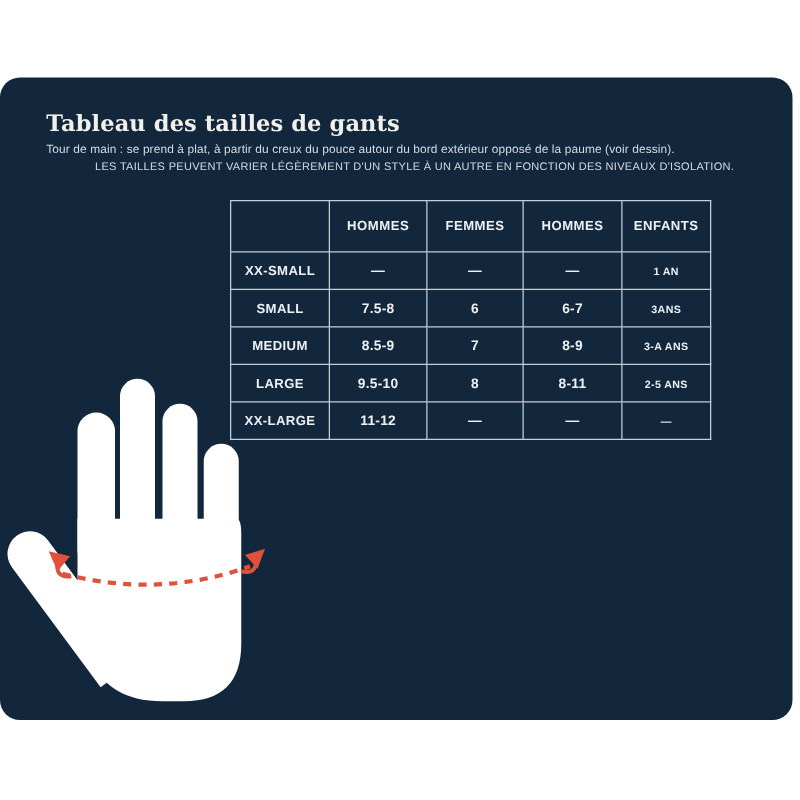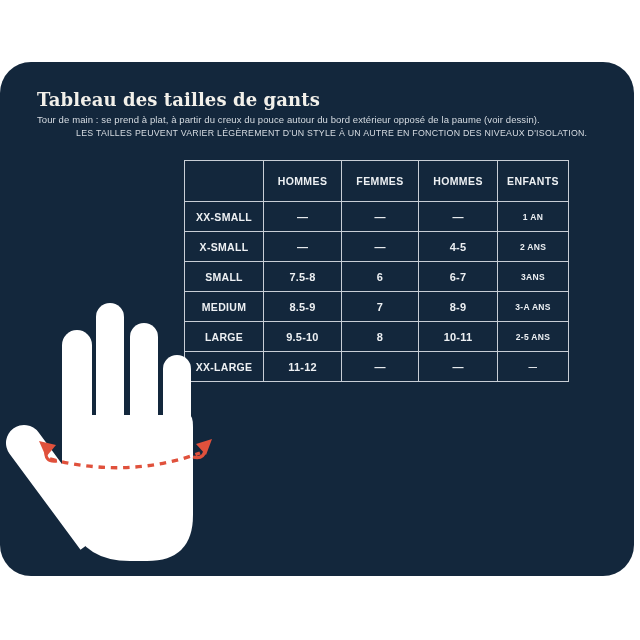--- a/index.html
+++ b/index.html
@@ -1,19 +1,19 @@
 <!DOCTYPE html>
 <html><head>
 <meta charset="utf-8">
 <style>
   html,body{margin:0;padding:0;background:#FFFFFF;}
   .page{position:relative;width:640px;height:640px;background:#FFFFFF;overflow:hidden;
         font-family:"Liberation Sans",sans-serif;}
   .card{position:absolute;left:0;top:62px;width:634px;height:514px;
-        background:#13273C;border-radius:31px;overflow:hidden;}
+        background:#13273C;border-radius:16px;overflow:hidden;}
   .title{position:absolute;left:37px;top:27px;margin:0;
          font-family:"DejaVu Serif",serif;font-weight:700;font-size:18px;
          color:#F2F0EA;letter-spacing:0.1px;}
   .sub1{position:absolute;left:37px;top:52px;margin:0;
         font-size:9.5px;color:#D6DCE2;letter-spacing:0.1px;}
   .sub2{position:absolute;left:37px;top:65.5px;margin:0;
         font-size:8.8px;color:#D6DCE2;letter-spacing:0.25px;padding-left:39px;}
   table.size-table{position:absolute;left:184px;top:98px;border-collapse:collapse;
         table-layout:fixed;}
   .size-table th,.size-table td{border:1px solid #C8CED6;text-align:center;
@@ -55,45 +55,38 @@
       </thead>
       <tbody>
         <tr>
           <td class="lbl">XX-SMALL</td>
           <td class="val">—</td>
           <td class="val">—</td>
           <td class="val">—</td>
           <td class="kid">1 AN</td>
         </tr>
         <tr>
-          <td class="lbl">X-SMALL</td>
-          <td class="val">—</td>
-          <td class="val">—</td>
-          <td class="val">4-5</td>
-          <td class="kid">2 ANS</td>
-        </tr>
-        <tr>
           <td class="lbl">SMALL</td>
           <td class="val">7.5-8</td>
           <td class="val">6</td>
           <td class="val">6-7</td>
           <td class="kid">3ANS</td>
         </tr>
         <tr>
           <td class="lbl">MEDIUM</td>
           <td class="val">8.5-9</td>
           <td class="val">7</td>
           <td class="val">8-9</td>
           <td class="kid">3-A ANS</td>
         </tr>
         <tr>
           <td class="lbl">LARGE</td>
           <td class="val">9.5-10</td>
           <td class="val">8</td>
-          <td class="val">10-11</td>
+          <td class="val">8-11</td>
           <td class="kid">2-5 ANS</td>
         </tr>
         <tr>
           <td class="lbl">XX-LARGE</td>
           <td class="val">11-12</td>
           <td class="val">—</td>
           <td class="val">—</td>
           <td class="kid">—</td>
         </tr>
       </tbody>

